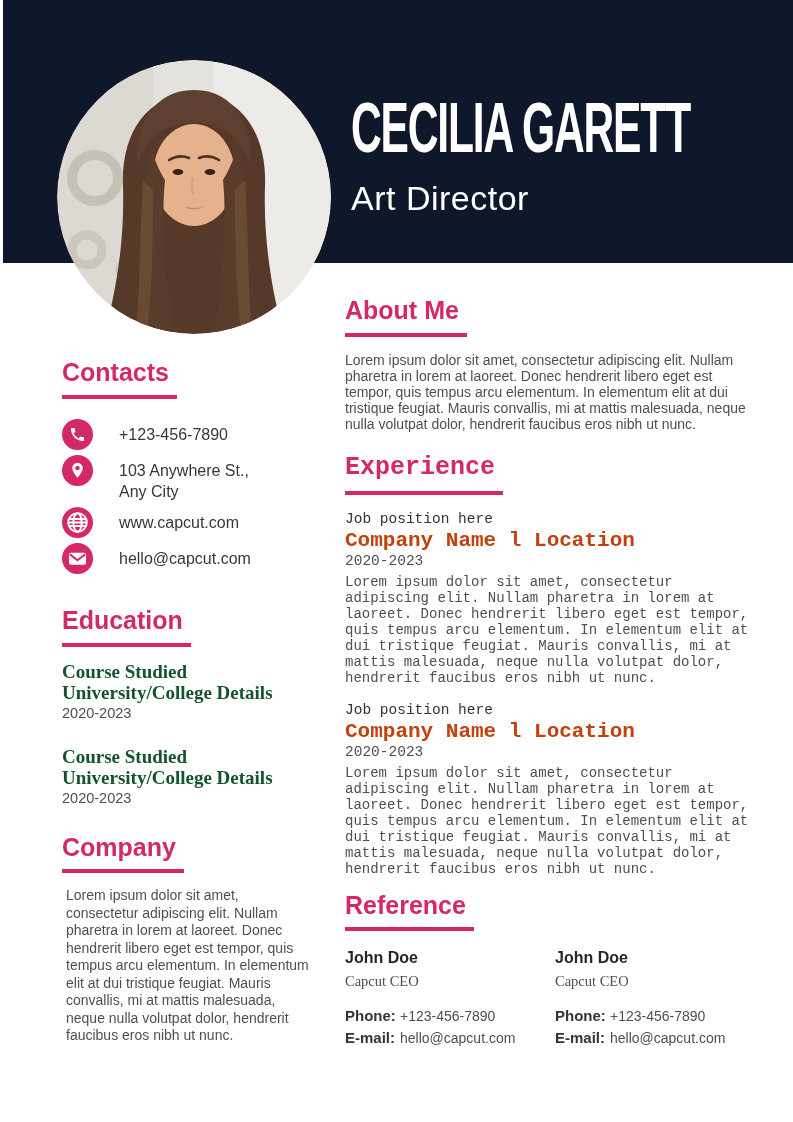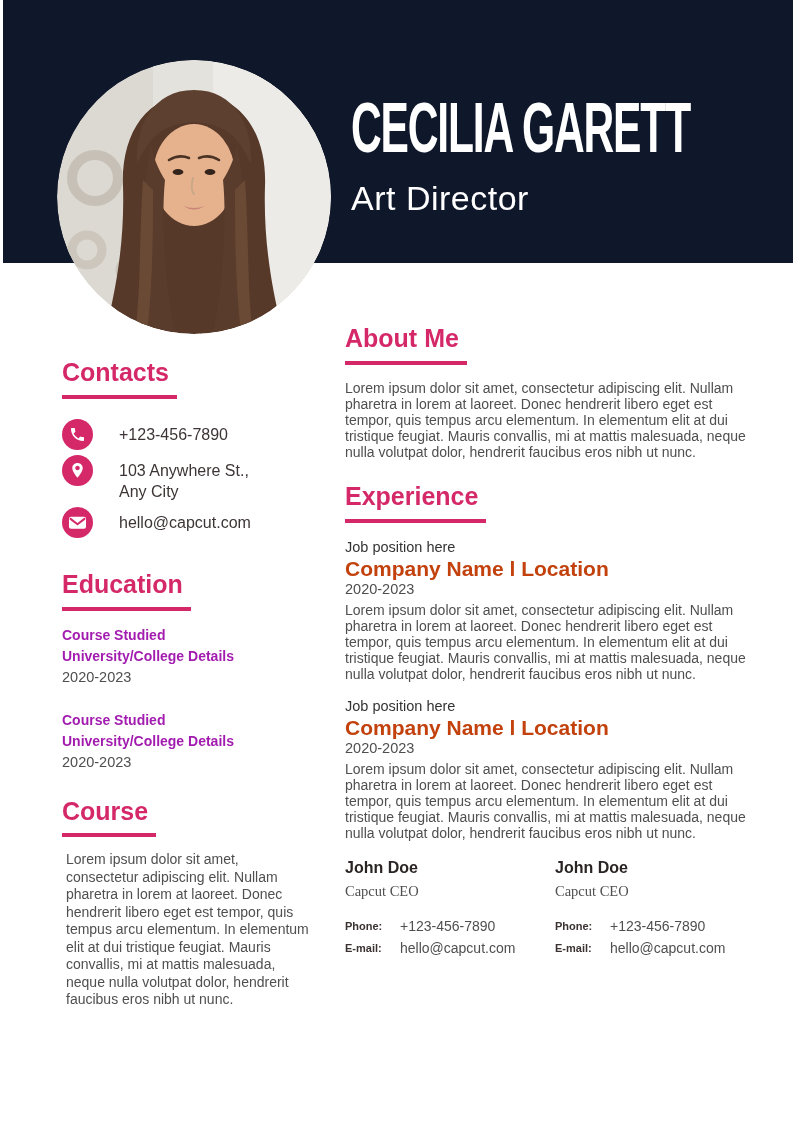--- a/index.html
+++ b/index.html
@@ -86,71 +86,71 @@
     padding-top: 5px;
     font-size: 16px;
     line-height: 21px;
     color: #3d3535;
     white-space: pre-line;
   }
   .edu-section { margin-top: 32px; }
   .edu-entry { margin-top: 14px; }
   .edu-entry + .edu-entry { margin-top: 22px; }
   .edu-course, .edu-school {
-    font-size: 14px;
+    font-size: 19px;
     font-weight: bold;
-    color: #a21caf;
+    color: #14532d;
     line-height: 21px;
+    font-family: Liberation Serif, serif;
   }
   .edu-years {
     font-size: 14.5px;
     color: #4f4f4f;
     line-height: 21px;
   }
   .skills-section { margin-top: 24px; }
   .skills-text {
     margin: 14px 0 0 4px;
     font-size: 14px;
     line-height: 17.5px;
     color: #4f4f4f;
     width: 246px;
   }
 
   
   .right-col {
     position: absolute;
     left: 345px; top: 296px;
     width: 404px;
-    margin-top: 28px;
   }
   .body-text {
     margin-top: 15px;
     font-size: 14px;
     line-height: 16px;
     color: #4f4f4f;
   }
-  .exp-section { margin-top: 22px; }
+  .exp-section { margin-top: 22px; font-family: Liberation Mono, monospace; }
   .exp-entry { margin-top: 14px; }
   .exp-entry + .exp-entry { margin-top: 10px; }
   .exp-position { font-size: 14.5px; color: #333333; line-height: 21px; }
   .exp-company  { font-size: 21px; font-weight: bold; color: #c2410c; line-height: 21px; }
   .exp-years    { font-size: 14.5px; color: #4f4f4f; line-height: 21px; }
   .exp-desc     { margin-top: 2px; font-size: 14px; line-height: 16px; color: #4f4f4f; }
   .ref-section { margin-top: 12px; }
   .ref-cols {
     margin-top: 16px;
     display: grid;
     grid-template-columns: 210px 1fr;
   }
   .ref-name { font-size: 16px; font-weight: bold; color: #2b2424; line-height: 22px; }
   .ref-role { font-size: 14.5px; color: #4f4f4f; line-height: 22px; margin-top: 1px; font-family: Liberation Serif, serif; }
   .ref-rows { margin-top: 13px; }
   .ref-row { display: flex; line-height: 22px; }
   .ref-label {
-    font-size: 11px;
+    font-size: 15px;
     font-weight: bold;
     color: #3b3232;
     width: 55px;
     flex: 0 0 55px;
   }
   .ref-value { font-size: 14px; color: #4f4f4f; }
 </style>
 </head>
 <body>
 
@@ -233,20 +233,33 @@
                 </g>
               </svg>
           </span>
           <span class="ctext">103 Anywhere St.,
 Any City</span>
         </div>
         <div class="contact-row">
           <span class="cicon">
             <svg width="31" height="31" viewBox="0 0 24 24">
                 <circle cx="12" cy="12" r="12" fill="#D42868"></circle>
+                <g fill="none" stroke="#fff" stroke-width="1.5">
+                  <circle cx="12" cy="12" r="7.2"></circle>
+                  <ellipse cx="12" cy="12" rx="3.2" ry="7.2"></ellipse>
+                  <path d="M5.3 9.3h13.4M5.3 14.7h13.4M4.8 12h14.4"></path>
+                </g>
+              </svg>
+          </span>
+          <span class="ctext">www.capcut.com</span>
+        </div>
+        <div class="contact-row">
+          <span class="cicon">
+            <svg width="31" height="31" viewBox="0 0 24 24">
+                <circle cx="12" cy="12" r="12" fill="#D42868"></circle>
                 <rect x="5.4" y="7.6" width="13.2" height="9.2" rx="1.6" fill="#fff"></rect>
                 <path d="M6.6 9.2 12 13.4 17.4 9.2" fill="none" stroke="#D42868" stroke-width="1.5" stroke-linecap="round" stroke-linejoin="round"></path>
               </svg>
           </span>
           <span class="ctext">hello@capcut.com</span>
         </div>
       </div>
     </section>
 
     <section class="edu-section">
@@ -257,21 +270,21 @@
         <div class="edu-years">2020-2023</div>
       </div>
       <div class="edu-entry">
         <div class="edu-course">Course Studied</div>
         <div class="edu-school">University/College Details</div>
         <div class="edu-years">2020-2023</div>
       </div>
     </section>
 
     <section class="skills-section">
-      <h2 class="sec-h">Course</h2>
+      <h2 class="sec-h">Company</h2>
       <p class="skills-text">Lorem ipsum dolor sit amet, consectetur adipiscing elit. Nullam pharetra in lorem at laoreet. Donec hendrerit libero eget est tempor, quis tempus arcu elementum. In elementum elit at dui tristique feugiat. Mauris convallis, mi at mattis malesuada, neque nulla volutpat dolor, hendrerit faucibus eros nibh ut nunc.</p>
     </section>
 
   </aside>
 
   <main class="right-col">
 
     <section>
       <h2 class="sec-h">About Me</h2>
       <p class="body-text">Lorem ipsum dolor sit amet, consectetur adipiscing elit. Nullam pharetra in lorem at laoreet. Donec hendrerit libero eget est tempor, quis tempus arcu elementum. In elementum elit at dui tristique feugiat. Mauris convallis, mi at mattis malesuada, neque nulla volutpat dolor, hendrerit faucibus eros nibh ut nunc.</p>
@@ -287,20 +300,21 @@
       </div>
       <div class="exp-entry">
         <div class="exp-position">Job position here</div>
         <div class="exp-company">Company Name l Location</div>
         <div class="exp-years">2020-2023</div>
         <p class="exp-desc">Lorem ipsum dolor sit amet, consectetur adipiscing elit. Nullam pharetra in lorem at laoreet. Donec hendrerit libero eget est tempor, quis tempus arcu elementum. In elementum elit at dui tristique feugiat. Mauris convallis, mi at mattis malesuada, neque nulla volutpat dolor, hendrerit faucibus eros nibh ut nunc.</p>
       </div>
     </section>
 
     <section class="ref-section">
+      <h2 class="sec-h">Reference</h2>
       <div class="ref-cols">
         <div class="ref-col">
           <div class="ref-name">John Doe</div>
           <div class="ref-role">Capcut CEO</div>
           <div class="ref-rows">
             <div class="ref-row">
               <span class="ref-label">Phone:</span>
               <span class="ref-value">+123-456-7890</span>
             </div>
             <div class="ref-row">

